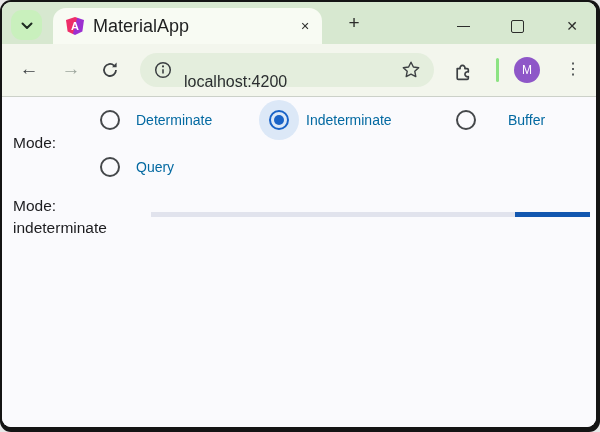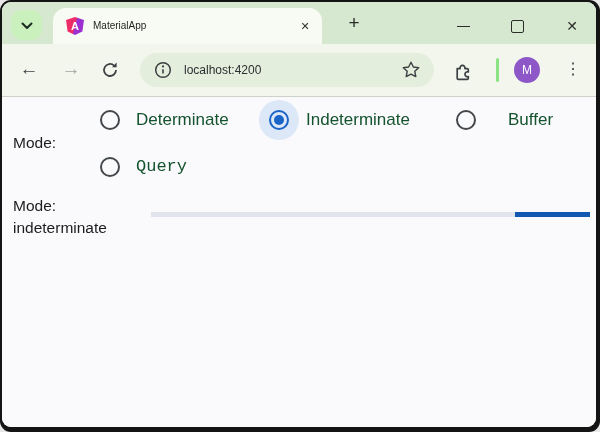--- a/index.html
+++ b/index.html
@@ -4,50 +4,50 @@
 <style>
   html,body{margin:0;padding:0;background:#e8e8e8;font-family:"Liberation Sans",sans-serif;}
   .window{position:relative;width:600px;height:432px;background:#141414;border-radius:11px;overflow:hidden;}
   .frame{position:absolute;left:2px;top:2px;width:594px;height:425px;border-radius:9px;overflow:hidden;background:#fafafd;}
 
   
   .tabstrip{position:absolute;left:0;top:0;width:100%;height:42px;background:#d7e8d0;}
   .chevron-btn{position:absolute;left:9px;top:8px;width:31px;height:30px;border-radius:11px;background:#c9f0bd;display:flex;align-items:center;justify-content:center;cursor:pointer;}
   .tab{position:absolute;left:51px;top:6px;width:269px;height:36px;background:#f8fbf3;border-radius:13px 13px 0 0;}
   .favicon{position:absolute;left:13px;top:9px;width:18px;height:18px;clip-path:polygon(50% 0%,100% 16%,91% 80%,50% 100%,9% 80%,0% 16%);background:linear-gradient(105deg,#ee2d68 48%,#9c2fd0 52%);display:flex;align-items:center;justify-content:center;color:#fff;font-size:11px;font-weight:bold;}
-  .tab-title{position:absolute;left:40px;top:0;height:36px;line-height:36px;font-size:10px;color:#1f2020;white-space:nowrap;}
+  .tab-title{position:absolute;left:40px;top:0;height:36px;line-height:36px;font-size:18px;color:#1f2020;white-space:nowrap;}
   .tab-close{position:absolute;right:8px;top:9px;width:18px;height:18px;border-radius:50%;text-align:center;line-height:18px;font-size:11px;color:#30312f;cursor:pointer;}
   .newtab-btn{position:absolute;left:340px;top:9px;width:24px;height:24px;text-align:center;line-height:24px;font-size:19px;color:#2c2d2b;cursor:pointer;}
   .win-btn{position:absolute;top:10px;width:28px;height:28px;display:flex;align-items:center;justify-content:center;cursor:pointer;}
   .win-min{left:447px;}
   .win-max{left:501px;}
   .win-close{left:556px;font-size:14px;color:#2c2d2b;}
   .min-glyph{width:13px;height:0;border-top:1.8px solid #2c2d2b;}
   .max-glyph{width:11px;height:11px;border:1.7px solid #2c2d2b;border-radius:2px;}
 
   
   .toolbar{position:absolute;left:0;top:42px;width:100%;height:52px;background:#f3f6ed;border-bottom:1px solid #ccd1c9;}
   .nav-glyph{position:absolute;top:0;height:52px;line-height:50px;font-size:19px;color:#3c4043;width:30px;text-align:center;cursor:pointer;}
   .nav-back{left:12px;}
   .nav-fwd{left:54px;color:#9ba59c;}
   .nav-reload{left:98px;top:16px;width:20px;height:20px;position:absolute;cursor:pointer;}
   .url-pill{position:absolute;left:138px;top:9px;width:294px;height:34px;border-radius:17px;background:#e4eedd;cursor:text;}
   .info-icon{position:absolute;left:13px;top:7px;width:20px;height:20px;}
-  .url-text{position:absolute;left:44px;top:0;height:34px;line-height:34px;font-size:12px;color:#2b2e30;white-space:nowrap;}
+  .url-text{position:absolute;left:44px;top:12px;height:34px;line-height:34px;font-size:16px;color:#2b2e30;white-space:nowrap;}
   .star-icon{position:absolute;right:13px;top:7px;width:20px;height:20px;cursor:pointer;}
   .ext-icon{position:absolute;left:450px;top:16px;width:21px;height:21px;cursor:pointer;}
   .profile-line{position:absolute;left:494px;top:14px;width:3px;height:24px;border-radius:2px;background:#8ce383;}
   .avatar{position:absolute;left:512px;top:13px;width:26px;height:26px;border-radius:50%;background:#8e57c8;color:#fff;font-size:12px;text-align:center;line-height:26px;cursor:pointer;}
   .kebab{position:absolute;left:558px;top:0;height:52px;line-height:50px;width:26px;text-align:center;font-size:16px;color:#3c4043;letter-spacing:0;cursor:pointer;}
 
   
   .content{position:absolute;left:0;top:95px;width:100%;height:330px;background:#fafafd;}
   .grp-label{position:absolute;left:11px;top:37px;font-size:15.5px;color:#1c1c1f;}
   .radio-circle{position:absolute;width:20px;height:20px;box-sizing:border-box;border:2px solid #45484b;border-radius:50%;background:transparent;cursor:pointer;}
-  .radio-label{position:absolute;height:20px;line-height:20px;font-size:17px;color:#14532d;cursor:pointer;}
+  .radio-label{position:absolute;height:20px;line-height:20px;font-size:14px;color:#0369a1;cursor:pointer;}
   .radio-halo{position:absolute;left:257px;top:3px;width:40px;height:40px;border-radius:50%;background:#dce8f7;}
   .radio-selected{position:absolute;left:267px;top:13px;width:20px;height:20px;box-sizing:border-box;border:2px solid #1a63c7;border-radius:50%;cursor:pointer;}
   .radio-dot{position:absolute;left:3px;top:3px;width:10px;height:10px;border-radius:50%;background:#1a63c7;}
   .mode-value{position:absolute;left:11px;top:98px;font-size:15.5px;line-height:22px;color:#1c1c1f;}
   .progress-track{position:absolute;left:149px;top:115px;width:439px;height:5px;background:#e1e3ed;cursor:default;}
   .progress-fill{position:absolute;left:364px;top:0;width:75px;height:5px;background:#1257b0;}
 </style>
 </head>
 <body>
 
@@ -121,21 +121,21 @@
       <div class="radio-halo"></div>
       <div class="radio-selected">
         <div class="radio-dot"></div>
       </div>
       <div class="radio-label" style="left:304px;top:13px;">Indeterminate</div>
 
       <div class="radio-circle" style="left:454px;top:13px;"></div>
       <div class="radio-label" style="left:506px;top:13px;">Buffer</div>
 
       <div class="radio-circle" style="left:98px;top:60px;"></div>
-      <div class="radio-label" style="left:134px;top:60px;font-family:Liberation Mono, monospace;">Query</div>
+      <div class="radio-label" style="left:134px;top:60px;">Query</div>
 
       <div class="mode-value">
         <div>Mode:</div>
         <div>indeterminate</div>
       </div>
 
       <div class="progress-track">
         <div class="progress-fill"></div>
       </div>
 

